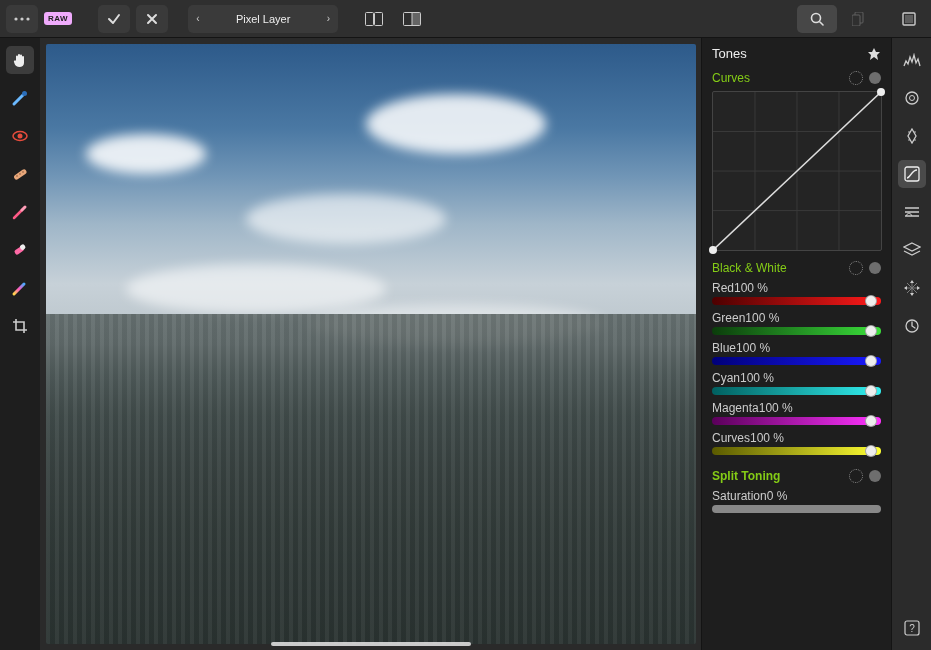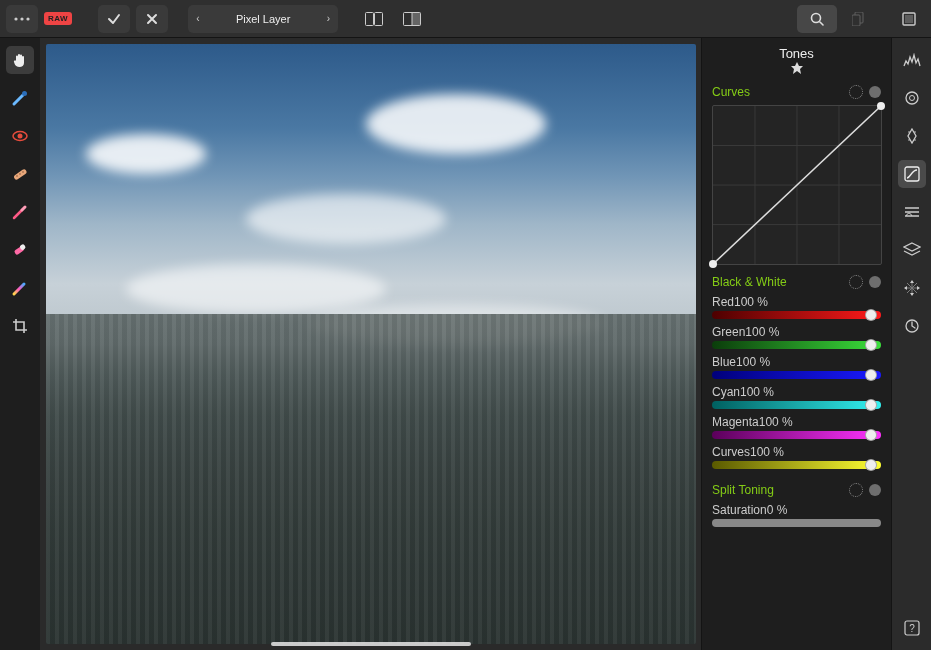--- a/index.html
+++ b/index.html
@@ -6,34 +6,34 @@
   html, body { width: 931px; height: 650px; background: #1e1e1e; font-family: -apple-system, "Helvetica Neue", Arial, sans-serif; color: #cfcfcf; overflow: hidden; }
   .app { display: grid; grid-template-columns: 40px 1fr 190px 40px; grid-template-rows: 38px 1fr; width: 931px; height: 650px; }
   .topbar { grid-column: 1 / 5; grid-row: 1; display: flex; align-items: center; background: #2f2f2f; border-bottom: 1px solid #141414; padding: 0 6px; gap: 6px; }
   .leftbar { grid-column: 1; grid-row: 2; background: #1e1e1e; display: flex; flex-direction: column; align-items: center; padding-top: 8px; gap: 10px; }
   .canvas { grid-column: 2; grid-row: 2; background: #2a2a2a; display: flex; align-items: center; justify-content: center; position: relative; }
   .panel { grid-column: 3; grid-row: 2; background: #1e1e1e; padding: 8px 10px 8px 10px; overflow-y: auto; border-left: 1px solid #141414; }
   .rightbar { grid-column: 4; grid-row: 2; background: #2b2b2b; display: flex; flex-direction: column; align-items: center; padding-top: 8px; gap: 10px; border-left: 1px solid #141414; }
   
   .icon-btn { width: 32px; height: 28px; border-radius: 5px; background: transparent; display: flex; align-items: center; justify-content: center; cursor: pointer; }
   .dark-btn { background: #3a3a3a; }
-  .raw-badge { background: #ef4444; color: #222; font-size: 8px; font-weight: 700; border-radius: 3px; padding: 2px 4px; letter-spacing: 0.5px; }
+  .raw-badge { background: #f0abfc; color: #222; font-size: 8px; font-weight: 700; border-radius: 3px; padding: 2px 4px; letter-spacing: 0.5px; }
   .meta { font-size: 8px; line-height: 1.1; color: #aaa; max-width: 180px; overflow: hidden; }
   .layer-select { display: flex; align-items: center; justify-content: space-between; background: #3a3a3a; border-radius: 5px; padding: 0 8px; height: 28px; width: 150px; font-size: 11px; color: #eee; }
   .chev { color: #ccc; font-size: 10px; }
   .topbar .spacer { flex: 1; }
   
   .tool { width: 28px; height: 28px; border-radius: 5px; display: flex; align-items: center; justify-content: center; cursor: pointer; }
   .tool.selected { background: #3c3c3c; }
   
   .rtool { width: 28px; height: 28px; border-radius: 5px; display: flex; align-items: center; justify-content: center; cursor: pointer; }
   .rtool.selected { background: #4a4a4a; }
   .rtool-bottom { margin-top: auto; margin-bottom: 8px; }
   
-  .panel-header { display: flex; align-items: center; justify-content: space-between; font-size: 13px; color: #eee; margin-bottom: 10px; flex-direction: column; }
+  .panel-header { display: flex; align-items: center; justify-content: space-between; font-size: 13px; color: #eee; margin-bottom: 10px; }
   .section-header { display: flex; align-items: center; justify-content: space-between; font-size: 12px; color: #84cc16; margin-top: 10px; margin-bottom: 6px; }
   .section-header .controls { display: flex; align-items: center; gap: 6px; }
   .toggle-dot { width: 12px; height: 12px; border-radius: 50%; background: #6e6e6e; display:inline-block; }
   .reset-ring { width: 14px; height: 14px; border-radius: 50%; border: 1.5px dotted #888; display:inline-block; }
   .curves-box { width: 170px; height: 160px; background: #242424; border: 1px solid #444; border-radius: 2px; position: relative; margin: 0 auto 8px auto; }
   .curves-grid { position: absolute; inset: 0; }
   .curves-grid line { stroke: #3a3a3a; stroke-width: 1; }
   .curves-diag { position: absolute; inset: 0; }
   .curves-diag line { stroke: #ddd; stroke-width: 1.5; }
   .handle { position: absolute; width: 8px; height: 8px; border-radius: 50%; background: #eee; transform: translate(-50%, -50%); }
@@ -286,21 +286,21 @@
           <div class="slider-head">
             <span>Curves</span>
             <span>100 %</span>
           </div>
           <div class="slider-track" style="background:linear-gradient(to right, #5a5a00, #ffff33)">
             <div class="slider-thumb" style="left:94%"></div>
           </div>
         </div>
       </div>
 
-    <div class="section-header" style="margin-top:14px;">
+    <div class="section-header" style="margin-top:14px;font-weight:bold;">
       <span>Split Toning</span>
       <span class="controls">
         <span class="reset-ring"></span>
         <span class="toggle-dot"></span>
       </span>
     </div>
     <div class="slider-row">
       <div class="slider-head">
         <span>Saturation</span>
         <span>0 %</span>

